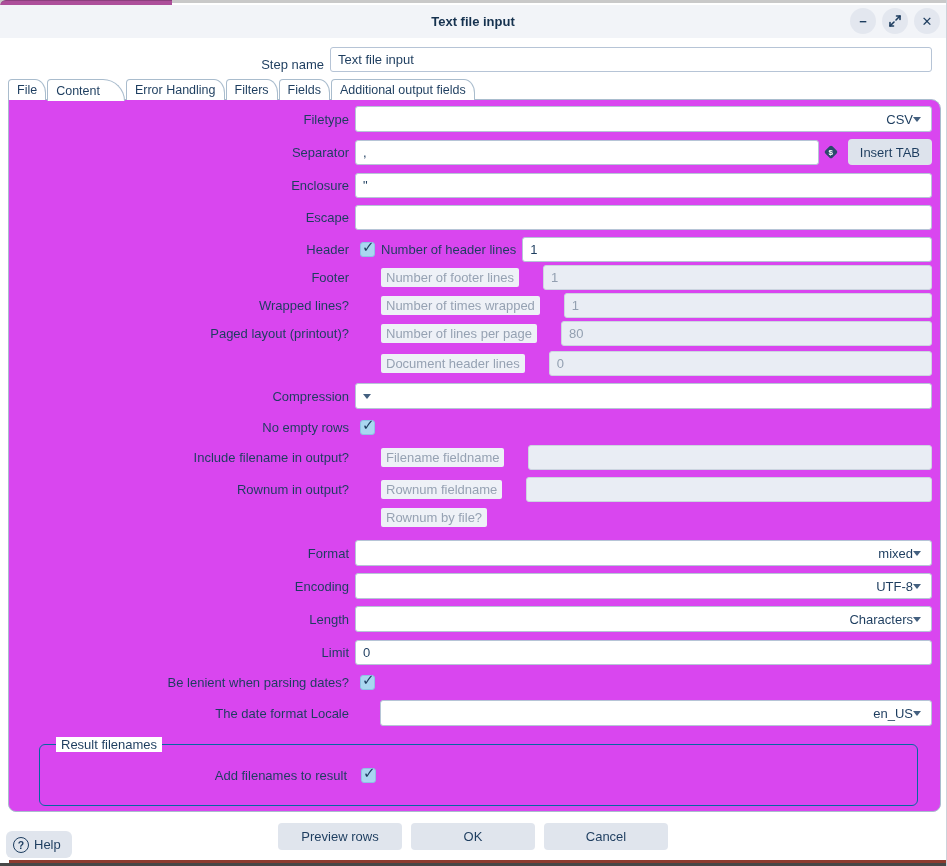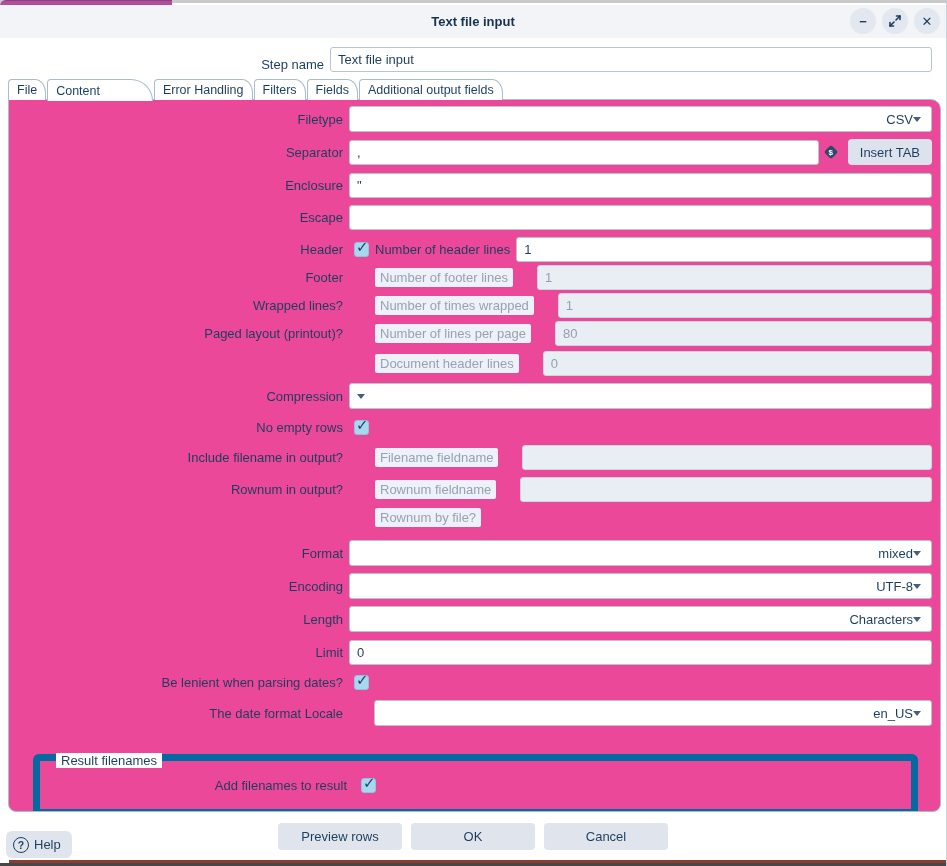--- a/index.html
+++ b/index.html
@@ -23,49 +23,49 @@
 
   
   .stepname-row { position:absolute; top:46px; left:0; right:14px; height:26px; display:flex; align-items:flex-end; }
   .main-label { width:330px; flex:none; text-align:right; padding-right:6px; font-size:13px; color:#1d3d5f; white-space:nowrap; }
   .tinput { height:25px; border:1px solid #b6c4d6; border-radius:3px; background:#ffffff; color:#1d3d5f; font-size:13px; font-family:inherit; padding:0 7px; outline:none; width:100%; }
   .tinput.disabled { background:#e9edf4; border-color:#ccd5e0; color:#93a0b1; }
 
   
   .tabs { position:absolute; top:78px; left:8px; right:20px; height:22px; display:flex; align-items:flex-end; z-index:3; }
   .tab { height:21px; background:#ffffff; border:1px solid #a9bccd; border-bottom:none; border-radius:4px 11px 0 0 / 4px 14px 0 0; padding:0 8px; display:flex; align-items:center; font-size:12.5px; color:#1d3d5f; margin-right:1px; white-space:nowrap; }
-  .tab.selected { height:22px; padding-right:52px; border-radius:4px 22px 0 0 / 4px 22px 0 0; position:relative; z-index:4; margin-bottom:-1px; background:#ffffff; }
-
-  
-  .content { position:absolute; top:99px; left:8px; width:933px; height:713px; background:#ec4899; border:1px solid #a9bccd; border-radius:0 10px 8px 8px; padding:6px 8px 0 10px; overflow:hidden; z-index:2; }
+  .tab.selected { height:22px; padding-right:24px; border-radius:4px 22px 0 0 / 4px 22px 0 0; position:relative; z-index:4; margin-bottom:-1px; background:#ffffff; }
+
+  
+  .content { position:absolute; top:99px; left:8px; width:933px; height:713px; background:#d946ef; border:1px solid #a9bccd; border-radius:0 10px 8px 8px; padding:6px 8px 0 16px; overflow:hidden; z-index:2; }
   .row { display:flex; align-items:center; height:26px; margin-bottom:6px; }
   .row.h22 { height:22px; } .row.h18 { height:18px; }
   .row.mb2 { margin-bottom:2px; } .row.mb4 { margin-bottom:4px; }
-  .row.mb7 { margin-bottom:7px; } .row.mb10 { margin-bottom:28px;gap:25px; } .row.mb14 { margin-bottom:14px; }
+  .row.mb7 { margin-bottom:7px; } .row.mb10 { margin-bottom:18px;gap:25px; } .row.mb14 { margin-bottom:14px; }
   .rctl { flex:1; display:flex; align-items:center; min-width:0; }
 
   .combo { flex:1; height:26px; border:1px solid #b6c4d6; border-radius:3px; background:#ffffff; display:flex; align-items:center; padding:0 10px 0 7px; cursor:default;text-align:right; }
   .combo-text { flex:1; font-size:13px; color:#1d3d5f; }
   .combo-arrow { width:0; height:0; border-left:4px solid transparent; border-right:4px solid transparent; border-top:5px solid #44607f; }
 
   .checkbox { width:15px; height:15px; flex:none; margin-left:5px; margin-right:6px; border-radius:3px; }
   .checkbox.checked { background:#a9d7f0; border:1px solid #8cc4e4; position:relative; }
   .checkbox.checked .chk { position:absolute; left:1px; top:-5px; font-size:15px; font-weight:bold; color:#1d3d5f; }
   .checkbox.unchecked { background:transparent; border:1px solid transparent; }
 
   .sublabel { font-size:13px; color:#1d3d5f; margin-right:6px; white-space:nowrap; }
   .sublabel.disabled { color:#96a2b3; background:#eef1f7; padding:2px 5px; border-radius:2px; margin-right:24px; }
 
   .var-icon { flex:none; width:14px; height:14px; margin:0 5px; position:relative; }
   .var-icon .dia { position:absolute; left:2px; top:2px; width:10px; height:10px; background:#2a4a6b; transform:rotate(45deg); border-radius:2px; }
   .var-icon .dollar { position:absolute; left:0; top:0; width:14px; height:14px; color:#ffffff; font-size:8px; font-weight:bold; display:flex; align-items:center; justify-content:center; }
 
   .small-btn { flex:none; height:26px; margin-left:5px; padding:0 12px; background:#dde3ec; border:none; border-radius:4px; font-size:13px; font-family:inherit; color:#1d3d5f; cursor:default; }
 
-  .group { margin:10px 14px 0 14px; height:62px; border:7px solid #0369a1; border-radius:6px; position:relative; display:flex; align-items:center; }
+  .group { margin:10px 14px 0 14px; height:62px; border:1px solid #0369a1; border-radius:6px; position:relative; display:flex; align-items:center; }
   .group-title { position:absolute; top:-8px; left:16px; background:#ffffff; padding:0 5px; font-size:13px; color:#1d3d5f; }
   .group .main-label { width:313px; }
 
   
   .footer-buttons { position:absolute; top:823px; left:0; right:0; display:flex; justify-content:center; gap:9px; }
   .btn { width:124px; height:27px; background:#e0e5ed; border:none; border-radius:4px; font-size:13px; font-family:inherit; color:#1d3d5f; cursor:default; }
   .help-btn { position:absolute; left:6px; top:831px; height:27px; background:#e0e5ed; border:none; border-radius:6px; display:flex; align-items:center; gap:5px; padding:0 11px 0 7px; font-size:13px; font-family:inherit; color:#1d3d5f; cursor:default; }
   .help-circle { width:16px; height:16px; border:1.6px solid #1d3d5f; border-radius:50%; display:flex; align-items:center; justify-content:center; font-size:10.5px; font-weight:bold; color:#1d3d5f; }
 </style>
 </head>

